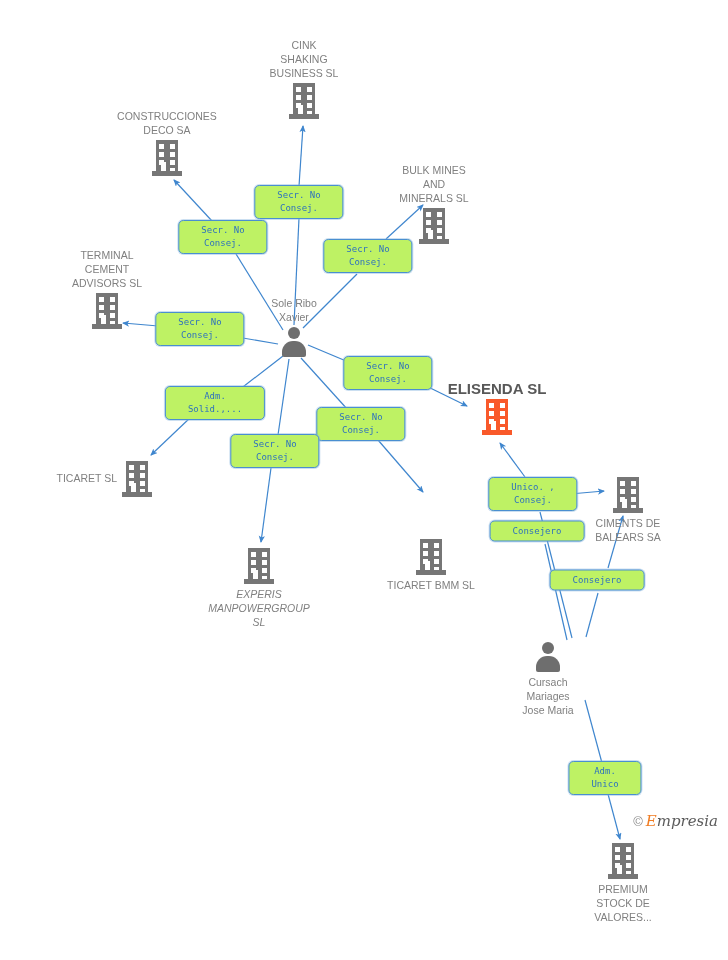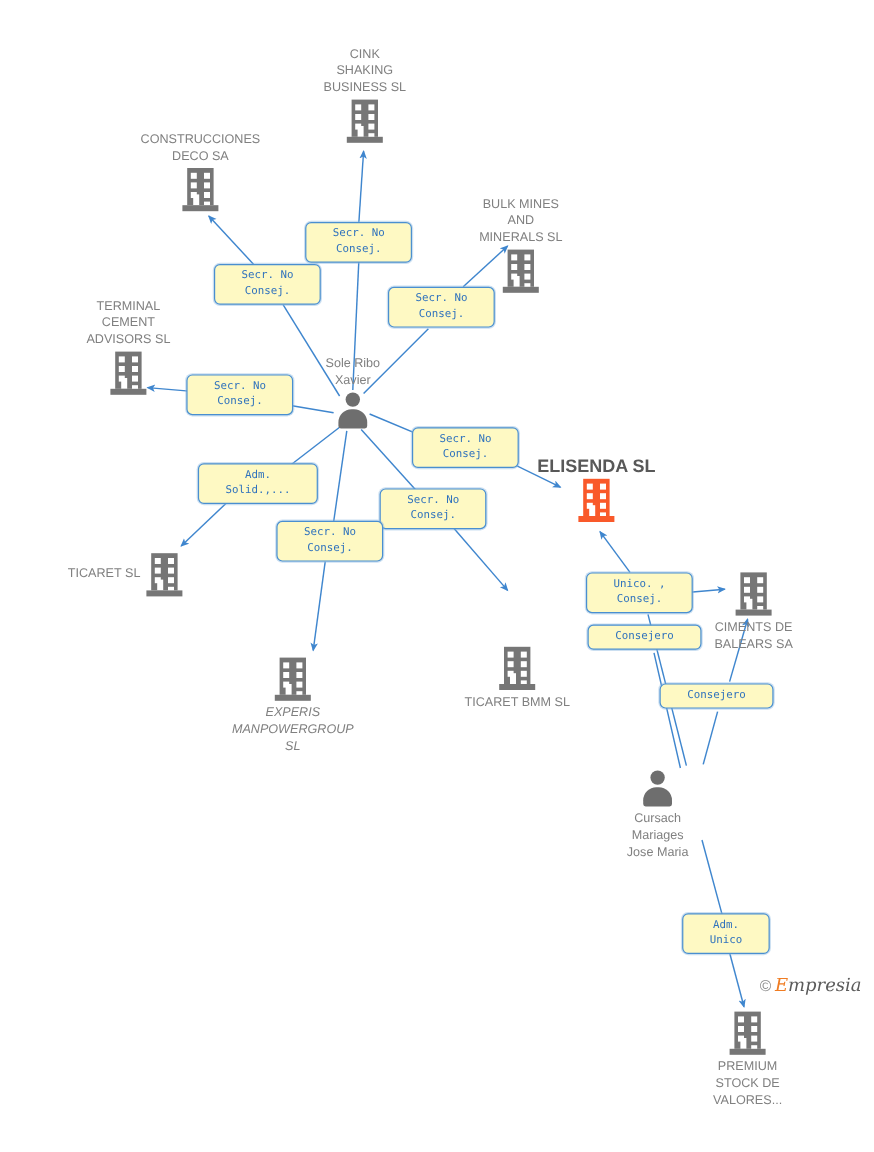--- a/index.html
+++ b/index.html
@@ -49,21 +49,21 @@
   }
   .person .body{
     position:absolute;left:50%;bottom:0;transform:translateX(-50%);
     width:24px;height:16px;background:#6e6e6e;
     border-radius:11px 11px 2px 2px;
   }
 
   
   .chip{
     position:absolute;transform:translate(-50%,-50%);
-    background:#fef9c3;
+    background:#bef264;
     border:1.4px solid #4a8fd0;
     border-radius:5px;
     box-shadow:0 0 0 1px rgba(140,185,225,.45);
     color:#2f72bd;
     font-family:"DejaVu Sans Mono","Liberation Mono",monospace;
     font-size:9px;line-height:13px;
     text-align:center;
     padding:3px 22px;
     white-space:pre-line;
   }
@@ -242,21 +242,21 @@
           <div class="w" style="left: 7px; top: 12px;"></div>
           <div class="w" style="left: 18px; top: 12px;"></div>
           <div class="w" style="left: 7px; top: 20px;"></div>
           <div class="w" style="left: 18px; top: 20px;"></div>
           <div class="w" style="left: 18px; top: 28px;"></div>
           <div class="door"></div>
           <div class="base"></div>
         </div>
         <div class="node-label below">CIMENTS DE<br>BALEARS SA</div>
       </div>
-      <div class="node" style="left: 244px; top: 566px; font-style: italic;">
+      <div class="node" style="left: 259px; top: 566px; font-style: italic;">
         <div class="bldg">
           <div class="tower"></div>
           <div class="w" style="left: 7px; top: 4px;"></div>
           <div class="w" style="left: 18px; top: 4px;"></div>
           <div class="w" style="left: 7px; top: 12px;"></div>
           <div class="w" style="left: 18px; top: 12px;"></div>
           <div class="w" style="left: 7px; top: 20px;"></div>
           <div class="w" style="left: 18px; top: 20px;"></div>
           <div class="w" style="left: 18px; top: 28px;"></div>
           <div class="door"></div>

